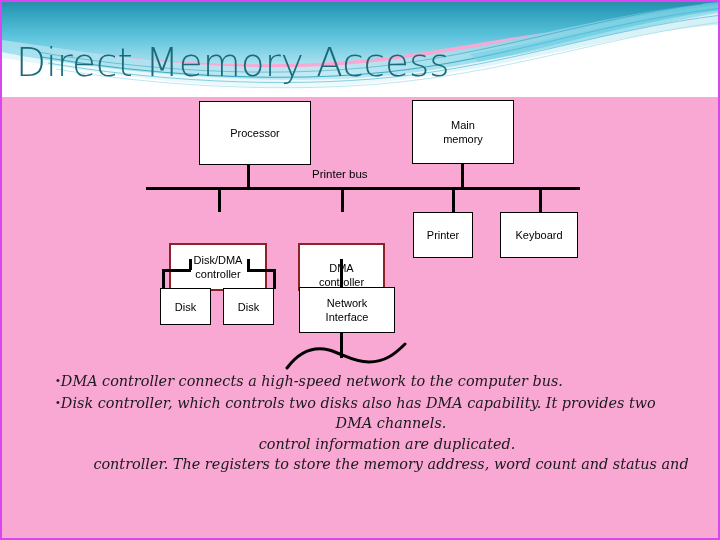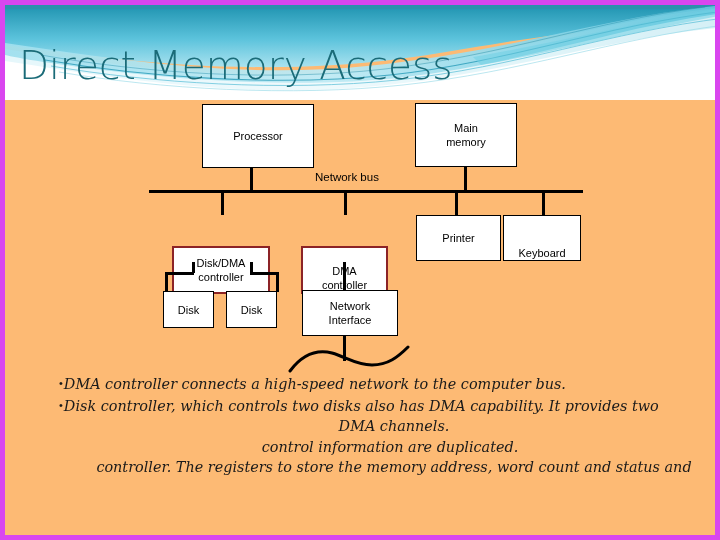--- a/index.html
+++ b/index.html
@@ -4,24 +4,24 @@
 <style>
   html, body {
     margin: 0;
     padding: 0;
     background: #ffffff;
   }
   #slide {
     position: relative;
     width: 720px;
     height: 540px;
-    background: #fdba74;
+    background: #f9a8d4;
     overflow: hidden;
     font-family: "Liberation Sans", sans-serif;
-    border: 5px solid #d946ef;
+    border: 2px solid #d946ef;
     box-sizing: border-box;
   }
 
   
   #header-art {
     position: absolute;
     left: 0; top: 0;
     width: 720px; height: 95px;
     overflow: hidden;
   }
@@ -174,21 +174,21 @@
 
     <div class="dbox" style="left:410px; top:98px; width:102px; height:64px;">
       <span>
         <span>Main</span><br>
         <span>memory</span>
       </span>
     </div>
 
     <div class="vline" style="left:459px; top:162px; height:24px;"></div>
 
-    <div class="dlabel" style="left:310px; top:166px;">Network bus</div>
+    <div class="dlabel" style="left:310px; top:166px;">Printer bus</div>
 
     <div class="hline" style="left:144px; top:185px; width:434px;"></div>
 
     <div class="vline" style="left:216px; top:186px; height:24px;"></div>
     <div class="vline" style="left:339px; top:186px; height:24px;"></div>
     <div class="vline" style="left:450px; top:186px; height:24px;"></div>
     <div class="vline" style="left:537px; top:186px; height:24px;"></div>
 
     <div class="dbox accent" style="left:167px; top:209px; width:98px; height:48px;">
       <span>
@@ -197,25 +197,25 @@
       </span>
     </div>
 
     <div class="dbox accent" style="left:296px; top:209px; width:87px; height:48px;align-items:flex-end;">
       <span>
         <span>DMA</span><br>
         <span>controller</span>
       </span>
     </div>
 
-    <div class="dbox" style="left:411px; top:210px; width:85px; height:46px;">
+    <div class="dbox" style="left:411px; top:210px; width:60px; height:46px;">
       <span>Printer</span>
     </div>
 
-    <div class="dbox" style="left:498px; top:210px; width:78px; height:46px;align-items:flex-end;">
+    <div class="dbox" style="left:498px; top:210px; width:78px; height:46px;">
       <span>Keyboard</span>
     </div>
 
     <div class="vline" style="left:187px; top:257px; height:11px;"></div>
     <div class="vline" style="left:245px; top:257px; height:11px;"></div>
     <div class="hconn" style="left:160px; top:267px; width:29px;"></div>
     <div class="hconn" style="left:245px; top:267px; width:28px;"></div>
     <div class="vline" style="left:160px; top:267px; height:20px;"></div>
     <div class="vline" style="left:271px; top:267px; height:20px;"></div>
 

